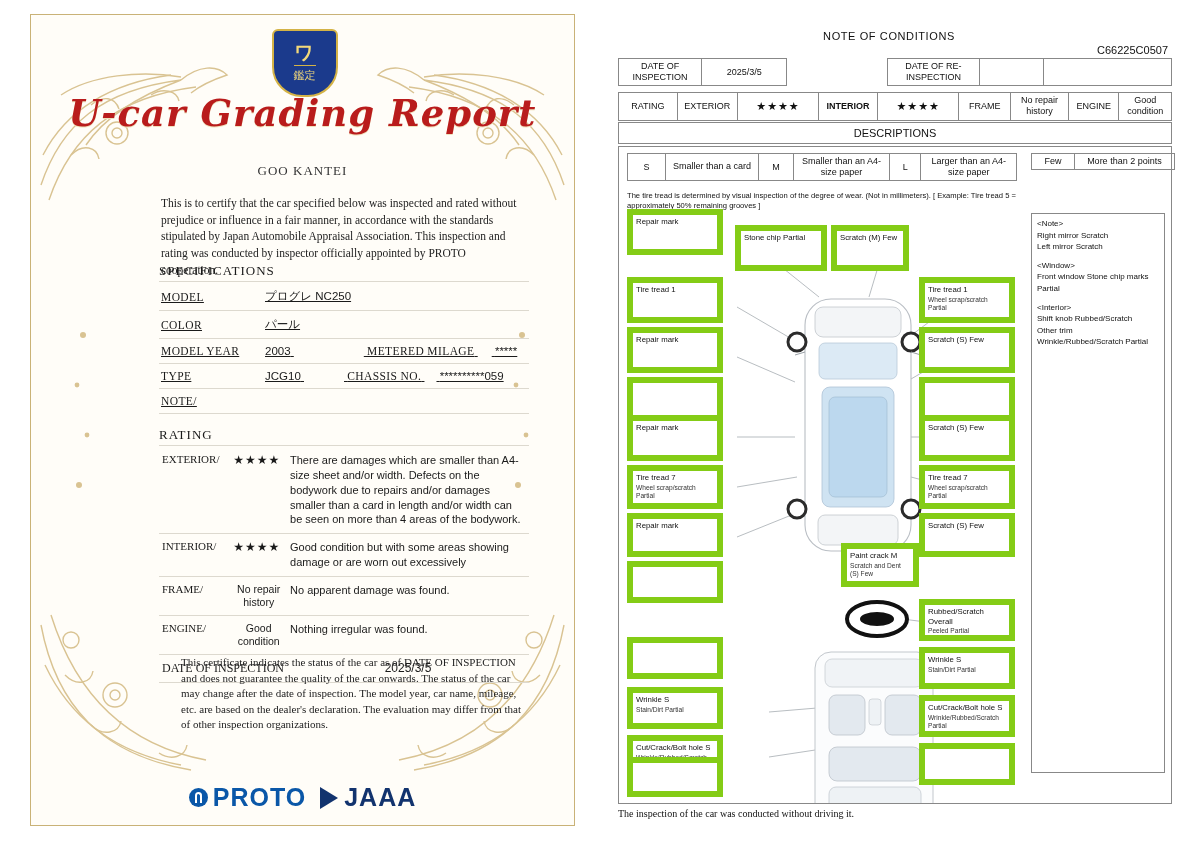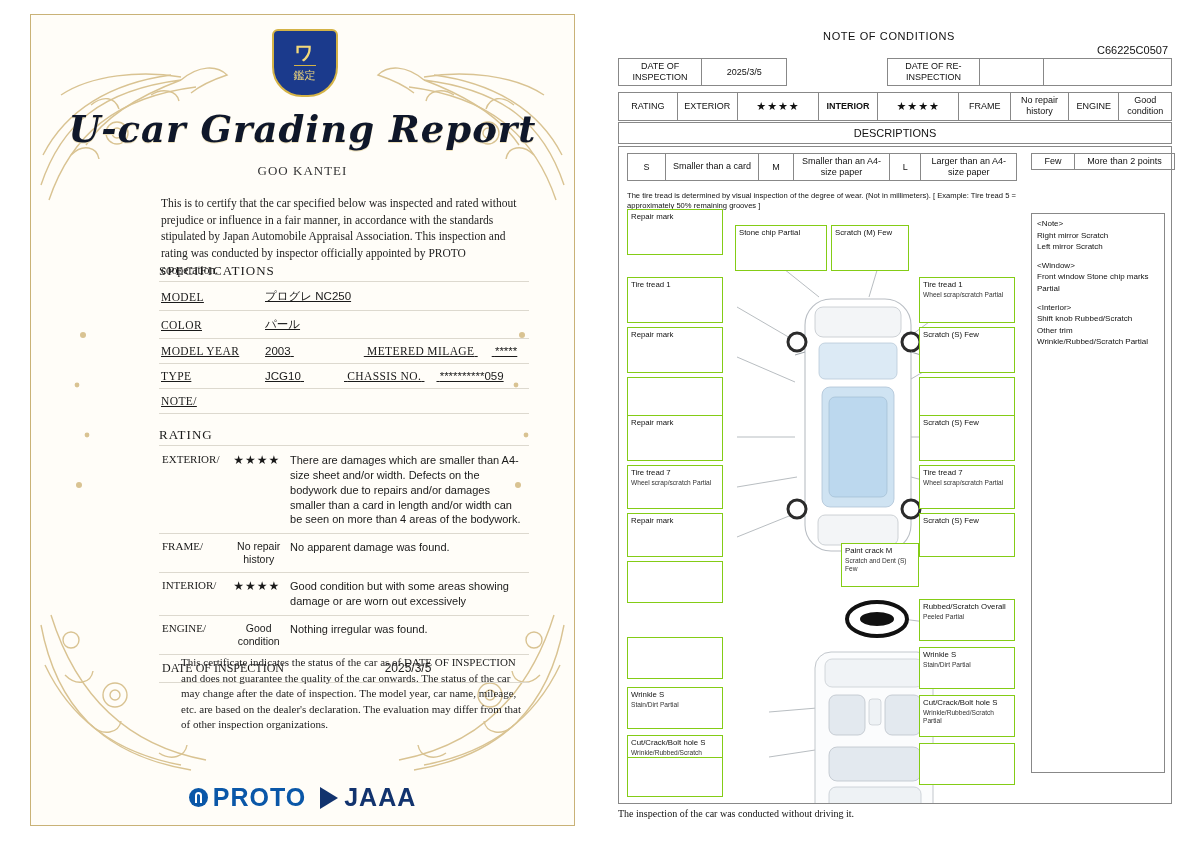--- a/index.html
+++ b/index.html
@@ -30,24 +30,24 @@
     width:62px;height:64px;background:#1b3a8c;
     border:2px solid #d4b347;
     border-radius:6px 6px 30px 30px;
     display:flex;flex-direction:column;align-items:center;justify-content:center;
     color:#f3d97a;
   }
   .seal .s1{font-size:19px;font-weight:bold;letter-spacing:1px;line-height:1;}
   .seal .s2{font-size:11px;margin-top:3px;border-top:1px solid #d4b347;padding-top:2px;}
 
   .cert-title{
-    position:absolute;top:92px;left:0;width:100%;text-align:center;
+    position:absolute;top:76px;left:0;width:100%;text-align:center;
     font-family:"DejaVu Serif", serif;
     font-style:italic;font-weight:bold;
-    font-size:37px;color:#0f172a;
+    font-size:37px;color:#b91c1c;
     letter-spacing:1px;
     text-shadow:0 1px 0 #efe2bd;
   }
   .cert-sub{
     position:absolute;top:148px;left:0;width:100%;text-align:center;
     font-family:"Liberation Serif", serif;
     font-size:13px;letter-spacing:1px;color:#333;
   }
   .cert-para{
     position:absolute;top:180px;left:130px;width:360px;
@@ -119,21 +119,21 @@
   .size-tbl{position:absolute;left:8px;top:6px;width:390px;}
   .few-tbl{position:absolute;left:412px;top:6px;width:144px;}
   .tread-note{position:absolute;left:8px;top:44px;width:400px;font-size:7.6px;line-height:1.35;}
 
   .memo{
     position:absolute;left:412px;top:66px;width:134px;height:560px;border:1px solid #888;box-sizing:border-box;
     padding:4px 5px;font-size:8px;line-height:1.45;
   }
 
   .cell{
-    position:absolute;border:1px solid #84cc16;background:#fff;box-sizing:border-box;
+    position:absolute;border:6px solid #84cc16;background:#fff;box-sizing:border-box;
     font-size:7.8px;line-height:1.25;padding:2px 3px;
   }
   .cell .sub{font-size:6.6px;color:#333;display:block;margin-top:1px;}
 
   .carwrap{position:absolute;left:0;top:0;width:100%;height:100%;pointer-events:none;}
   .foot-note{position:absolute;left:12px;top:778px;font-size:10px;font-family:"Liberation Serif", serif;}
   .star{letter-spacing:1px;}
 </style>
 </head>
 <body>
@@ -269,28 +269,28 @@
       <div style="position:absolute;left:128px;top:430px;width:370px;border-top:1px solid #ddd9cf;"></div>
 
       <table class="rating-tbl" style="top:432px;">
         <tbody>
             <tr>
           <td class="r-lbl" style="width:62px;">EXTERIOR/</td>
           <td class="stars" style="width:48px;">★★★★</td>
           <td class="r-txt">There are damages which are smaller than A4-size sheet and/or width. Defects on the bodywork due to repairs and/or damages smaller than a card in length and/or width can be seen on more than 4 areas of the bodywork.</td>
         </tr>
         <tr>
+          <td class="r-lbl">INTERIOR/</td>
+          <td class="stars">★★★★</td>
+          <td class="r-txt">Good condition but with some areas showing damage or are worn out excessively</td>
+        </tr>
+        <tr>
           <td class="r-lbl">FRAME/</td>
           <td class="ctr" style="font-size:10.5px;line-height:1.25;">No repair history</td>
           <td class="r-txt">No apparent damage was found.</td>
-        </tr>
-        <tr>
-          <td class="r-lbl">INTERIOR/</td>
-          <td class="stars">★★★★</td>
-          <td class="r-txt">Good condition but with some areas showing damage or are worn out excessively</td>
         </tr>
         <tr>
           <td class="r-lbl">ENGINE/</td>
           <td class="ctr" style="font-size:10.5px;line-height:1.25;">Good condition</td>
           <td class="r-txt">Nothing irregular was found.</td>
         </tr>
         <tr>
           <td class="r-lbl" style="font-size:12px;" colspan="2">DATE OF INSPECTION</td>
           <td class="ctr" style="font-size:12px;">2025/3/5</td>
         </tr>

